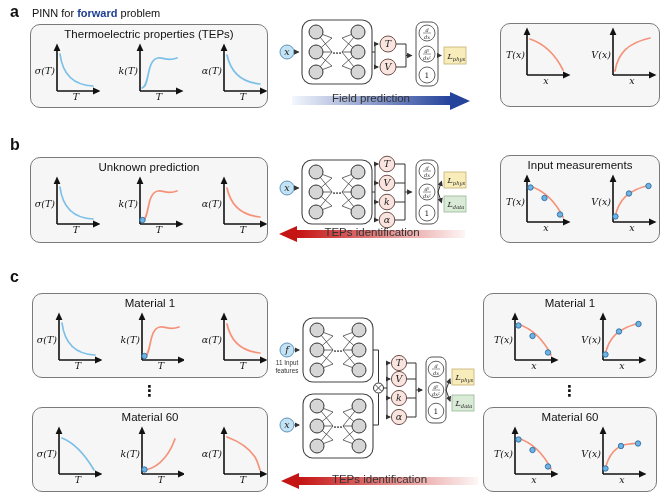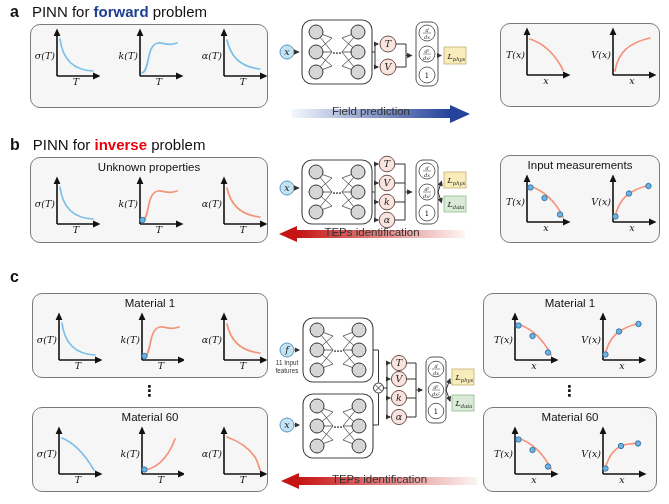--- a/index.html
+++ b/index.html
@@ -1,20 +1,20 @@
 <!DOCTYPE html>
 <html><head>
 <meta charset="utf-8">
 <style>
   html,body{margin:0;padding:0;background:#fff;}
   #canvas{position:relative;width:669px;height:504px;background:#fff;overflow:hidden;
           font-family:"Liberation Sans",sans-serif;}
   .panel-header{position:absolute;display:flex;align-items:baseline;gap:13px;}
   .tag{font-weight:bold;font-size:16px;color:#111;}
-  .ptitle{font-size:15px;color:#111;}
+  .ptitle{font-size:11px;color:#111;}
   .kw{font-weight:bold;}
   .kw.fw{color:#1e3f91;}
   .kw.inv{color:#e8000b;}
   .panel-box{position:absolute;background:#f6f6f6;border:1.2px solid #7a7a7a;border-radius:10px;box-sizing:border-box;}
   .box-title{text-align:center;font-size:11.5px;color:#111;margin-top:3px;}
   .plots{display:flex;justify-content:center;gap:14px;margin-top:1px;}
   svg.flow{position:absolute;overflow:visible;}
   .ax{stroke:#111;stroke-width:1.6;fill:none;}
   .ah{fill:#111;stroke:none;}
   .curve{fill:none;stroke-width:1.7;stroke-linecap:round;}
@@ -55,20 +55,21 @@
 <body>
 
 <div id="canvas">
 
   <div class="panel-header" style="left:10px;top:3px">
     <span class="tag">a</span>
     <span class="ptitle"><span>PINN for </span><span class="kw fw">forward</span><span> problem</span></span>
   </div>
 
   <div class="panel-box" style="left:30px;top:24px;width:238px;height:84px">
+    <div class="box-title">Thermoelectric properties (TEPs)</div>
     <div class="plots">
       <svg width="74" height="60">
         <path class="ax" d="M26 50 H64"></path>
           <path class="ax" d="M26 50 V9"></path>
         <path class="ah" d="M26 2.5 L22.6 10 L29.4 10 Z"></path>
           <path class="ah" d="M69.5 50 L62 46.6 L62 53.4 Z"></path>
         <path class="curve b" d="M29 13 C31 29, 39 44, 62 45"></path>
         <text class="yl" x="24" y="33">σ(T)</text>
         <text class="xl" x="45" y="59">T</text>
       </svg>
@@ -151,21 +152,21 @@
       <text class="fracTxt" x="11" y="30.5">d²</text>
       <text class="fracTxt" x="11" y="38">dx²</text>
       <circle class="derivCirc" cx="11" cy="53" r="8"></circle>
       <text class="oneTxt" x="11" y="55.5">1</text>
     </g>
     <line class="conn" x1="161" y1="38.5" x2="164" y2="38.5" marker-end="url(#arrA)"></line>
     <rect class="lossPhys" x="167" y="30" width="22" height="17"></rect>
     <text class="lossTxt" x="170.5" y="41.5"><tspan>L</tspan><tspan class="lossSub" dy="2">phys</tspan></text>
   </svg>
 
-  <div class="gradArrow" style="left:292px;top:105px;width:180px;height:18px">
+  <div class="gradArrow" style="left:292px;top:92px;width:180px;height:18px">
     <div class="barR"></div>
     <div class="headR"></div>
     <div class="lbl" style="width:158px">Field prediction</div>
   </div>
 
   <div class="panel-box" style="left:500px;top:23px;width:160px;height:84px">
     <div class="plots">
       <svg width="74" height="60">
         <path class="ax" d="M26 50 H64"></path>
           <path class="ax" d="M26 50 V9"></path>
@@ -182,25 +183,24 @@
           <path class="ah" d="M69.5 50 L62 46.6 L62 53.4 Z"></path>
         <path class="curve o" d="M28 46 C31 28, 41 18, 63 13"></path>
         <text class="yl" x="24" y="33">V(x)</text>
         <text class="xl" x="45" y="59">x</text>
       </svg>
     </div>
   </div>
 
   <div class="panel-header" style="left:10px;top:136px">
     <span class="tag">b</span>
-    <span class="ptitle"><span>PINN for </span><span class="kw inv">inverse</span><span> problem</span></span>
   </div>
 
   <div class="panel-box" style="left:30px;top:157px;width:238px;height:86px">
-    <div class="box-title">Unknown properties</div>
+    <div class="box-title">Unknown prediction</div>
     <div class="plots">
       <svg width="74" height="60">
         <path class="ax" d="M26 50 H64"></path>
           <path class="ax" d="M26 50 V9"></path>
         <path class="ah" d="M26 2.5 L22.6 10 L29.4 10 Z"></path>
           <path class="ah" d="M69.5 50 L62 46.6 L62 53.4 Z"></path>
         <path class="curve b" d="M29 13 C31 29, 39 44, 62 45"></path>
         <text class="yl" x="24" y="33">σ(T)</text>
         <text class="xl" x="45" y="59">T</text>
       </svg>

